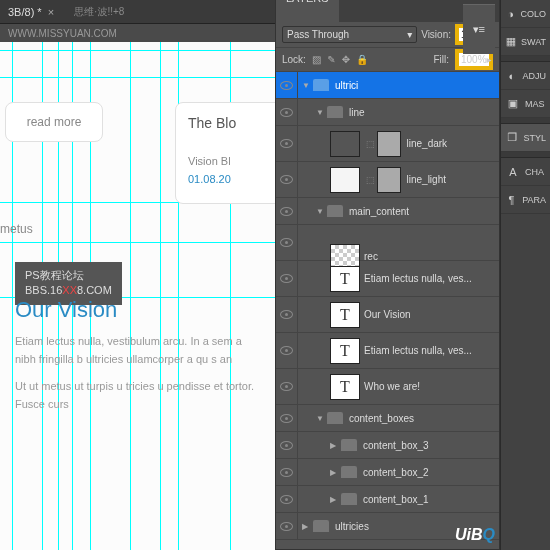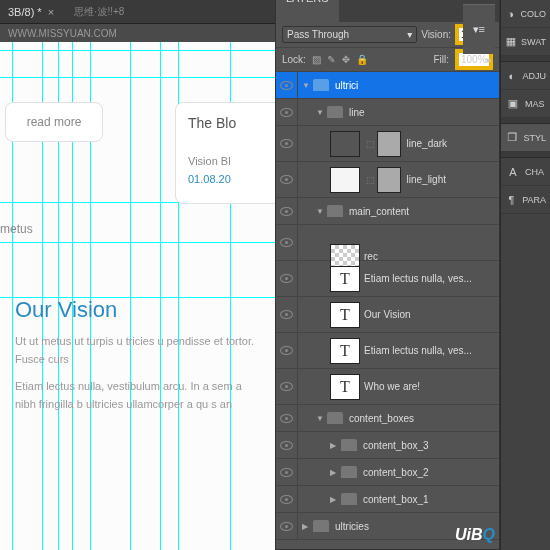--- a/index.html
+++ b/index.html
@@ -90,24 +90,28 @@
     <div class="guide-h" style="top:200px"></div>
   <div class="guide-h" style="top:255px"></div>
 
   <div class="mock-box read-more"><span>read more</span></div>
   <div class="mock-box blog-card">
     <h3>The Blo</h3>
     <div class="latest">Vision Bl</div>
     <div class="date">01.08.20</div>
   </div>
   <div class="rvice">metus</div>
+  <div class="watermark">
+    <div>PS教程论坛</div>
+    <div><span>BBS.16</span><span class="xx">XX</span><span>8.COM</span></div>
+  </div>
   <div class="vision">
     <h2>Our Vision</h2>
+    <p>Etiam lectus nulla, vestibulum arcu. In a sem a nibh fringilla b ultricies ullamcorper a qu s an</p>
     <p>Ut ut metus ut turpis u tricies u pendisse et tortor. Fusce curs</p>
-    <p>Etiam lectus nulla, vestibulum arcu. In a sem a nibh fringilla b ultricies ullamcorper a qu s an</p>
   </div>
 </div>
 
 <div class="layers-panel">
   <div class="panel-tab">
     <span>LAYERS</span>
     <span class="panel-menu">▾≡</span>
   </div>
   <div class="blend-row">
     <div class="blend-select">

